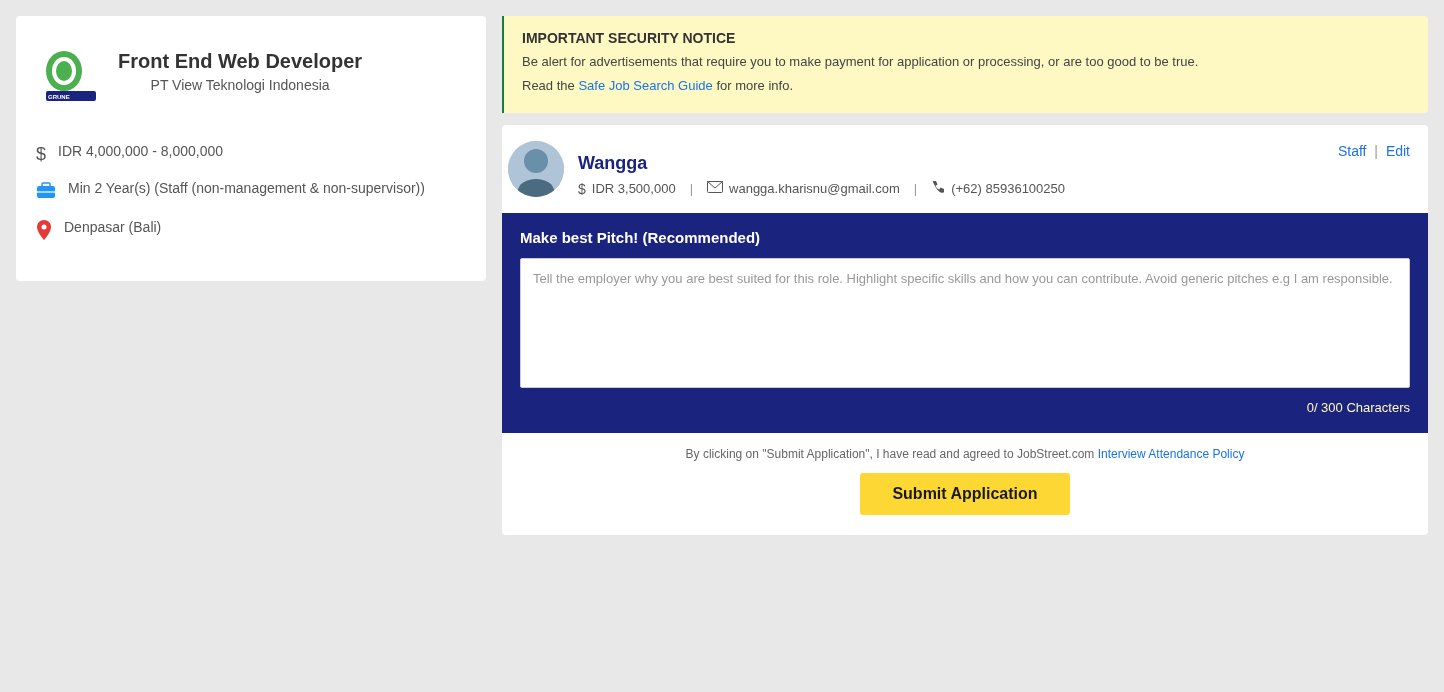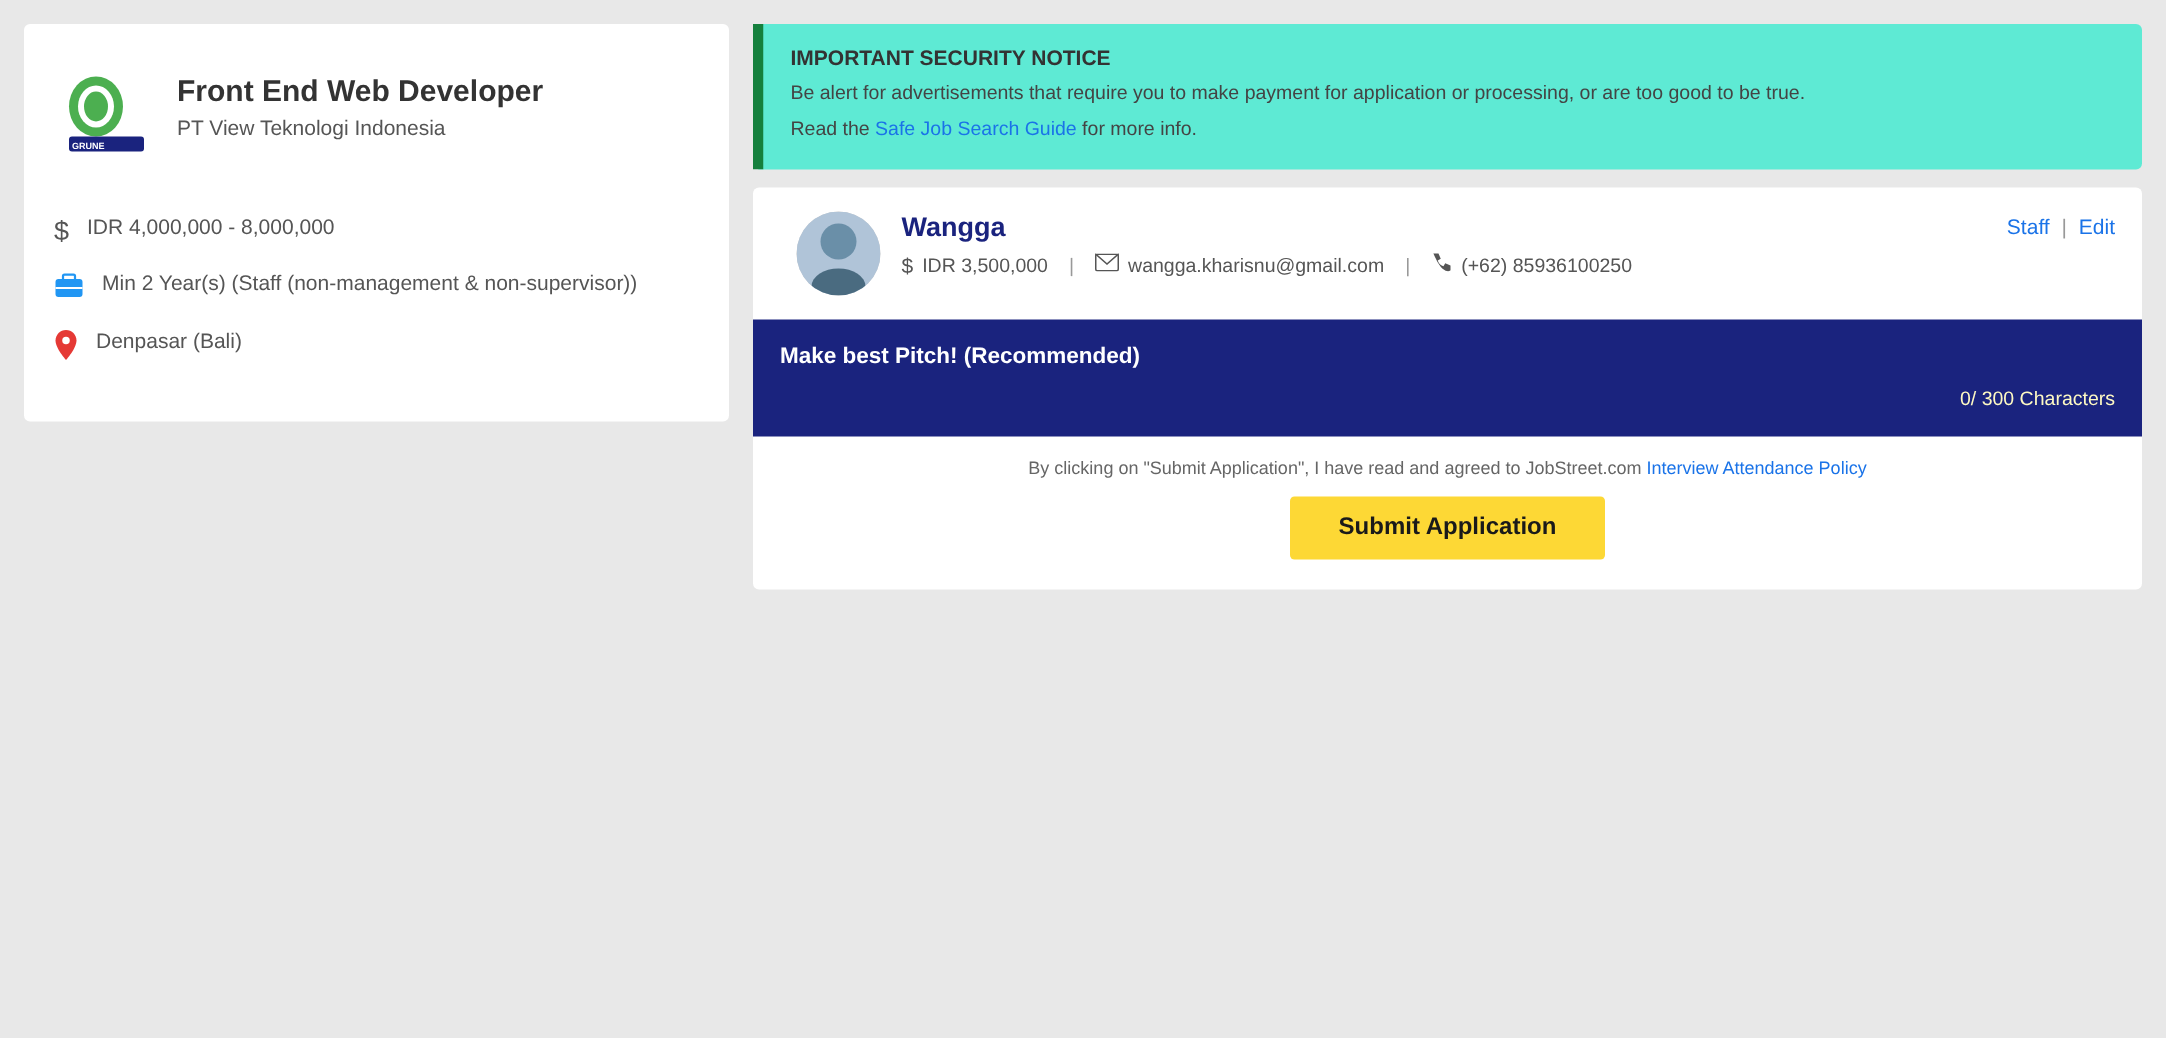--- a/index.html
+++ b/index.html
@@ -18,20 +18,21 @@
       width: 100%;
     }
     
     .left-panel {
       background: #fff;
       border-radius: 4px;
       padding: 20px;
       width: 470px;
       min-width: 470px;
       align-self: flex-start;
+      text-align: center;
     }
     .company-header {
       display: flex;
       align-items: center;
       gap: 12px;
       margin-bottom: 20px;
       padding-bottom: 16px;
     }
     .company-logo {
       width: 70px;
@@ -71,22 +72,22 @@
     
     .right-panel {
       flex: 1;
       display: flex;
       flex-direction: column;
       gap: 12px;
     }
 
     
     .security-notice {
-      background: #5eead4;
-      border-left: 7px solid #15803d;
+      background: #fef9c3;
+      border-left: 2px solid #15803d;
       padding: 14px 18px;
       border-radius: 0 4px 4px 0;
     }
     .security-notice .notice-title {
       font-weight: bold;
       color: #333;
       margin-bottom: 6px;
       font-size: 14px;
     }
     .security-notice p {
@@ -103,22 +104,22 @@
     
     .application-card {
       background: #fff;
       border-radius: 4px;
       overflow: hidden;
     }
 
     
     .applicant-row {
       display: flex;
-      align-items: flex-start;
-      padding: 16px 29px;
+      align-items: flex-end;
+      padding: 16px 6px;
       gap: 14px;
       position: relative;
     }
     .applicant-avatar {
       width: 56px;
       height: 56px;
       border-radius: 50%;
       background: #ccc;
       overflow: hidden;
       flex-shrink: 0;
@@ -333,20 +334,21 @@
         </div>
         <div class="view-edit-links">
           <a href="#">Staff</a>
           <span class="separator"> | </span>
           <a href="#">Edit</a>
         </div>
       </div>
 
       <div class="pitch-section">
         <div class="pitch-title">Make best Pitch! (Recommended)</div>
+        <textarea class="pitch-textarea" maxlength="300" placeholder="Tell the employer why you are best suited for this role. Highlight specific skills and how you can contribute. Avoid generic pitches e.g I am responsible." style=""></textarea>
         <div class="pitch-counter">0/ 300 Characters</div>
       </div>
 
       <div class="submit-section">
         <div class="terms-text">
           <span>By clicking on "Submit Application", I have read and agreed to JobStreet.com </span><a href="#">Interview Attendance Policy</a>
         </div>
         <button class="submit-btn">Submit Application</button>
       </div>
     </div>

